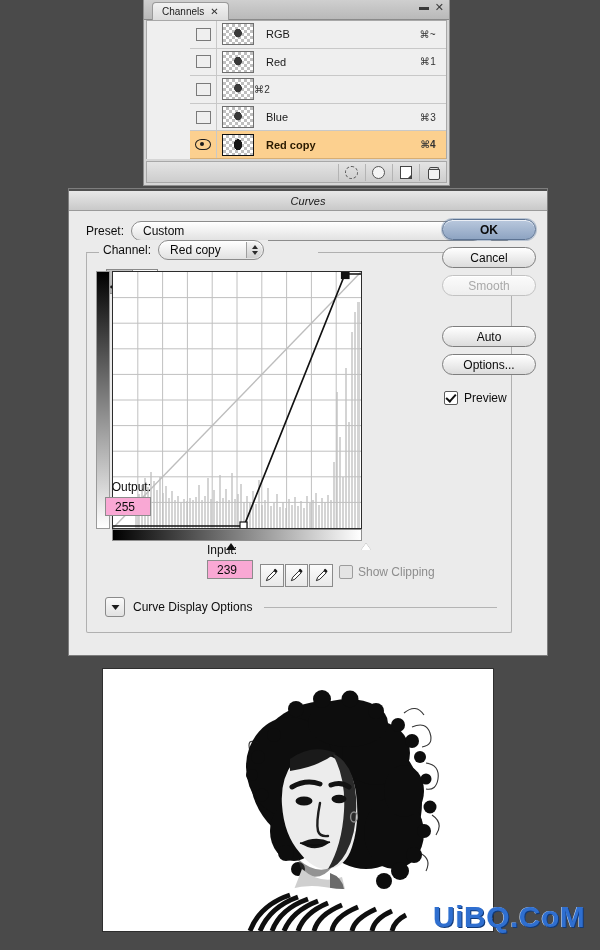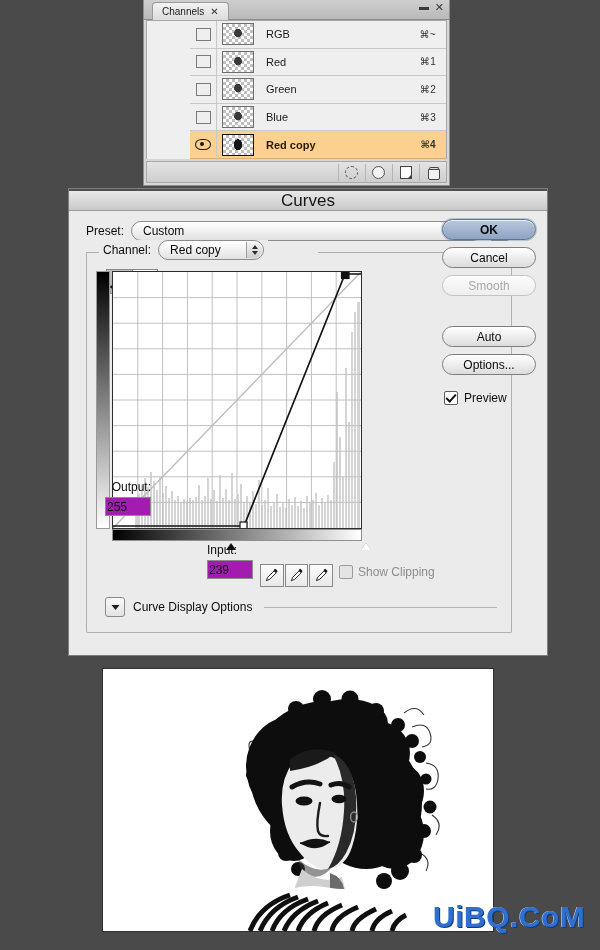--- a/index.html
+++ b/index.html
@@ -125,21 +125,21 @@
     border:1px solid #7d7d7d;
     box-sizing:border-box;
   }
   #curves-titlebar{
     height:19px;
     background:linear-gradient(#e8e8e8,#c9c9c9);
     border-bottom:1px solid #9a9a9a;
     border-top:2px solid #4f4f4f;
     display:flex;align-items:center;justify-content:center;
   }
-  #curves-title{font-size:17px;color:#161616;}
+  #curves-title{font-size:11px;color:#161616;font-style:italic;}
 
   
   #preset-row{
     position:absolute;left:17px;top:30px;width:444px;height:24px;
     display:flex;align-items:center;gap:7px;
   }
   .lbl{font-size:12px;color:#0d0d0d;text-align:right;}
   .popup{
     position:relative;height:20px;
     background:linear-gradient(#ffffff,#e2e2e2);
@@ -218,22 +218,22 @@
   .slider-tri{position:absolute;width:0;height:0;
     border-left:5px solid transparent;border-right:5px solid transparent;}
   #blk-slider{top:277px;left:130px;border-bottom:7px solid #111;}
   #wht-slider{top:277px;left:265px;border-bottom:7px solid #fff;
     filter:drop-shadow(0 0 0.6px #666);}
 
   
   #output-block{position:absolute;left:18px;top:228px;}
   #output-lbl{font-size:12px;color:#0d0d0d;margin-bottom:3px;text-align:right;}
   .numfield{
-    width:46px;height:19px;background:#a21caf;border:1px solid #8c8c8c;
-    font-size:12px;color:#0b0b0b;display:flex;align-items:center;padding-left:1px;
+    width:46px;height:19px;background:#f9a8d4;border:1px solid #8c8c8c;
+    font-size:12px;color:#0b0b0b;display:flex;align-items:center;padding-left:9px;
     box-sizing:border-box;
   }
   #input-block{position:absolute;left:120px;top:291px;}
   #input-lbl{font-size:12px;color:#0d0d0d;margin-bottom:3px;}
 
   #eyedropper-group{
     position:absolute;left:173px;top:312px;width:74px;height:21px;
     display:flex;
   }
   .eyebtn{
@@ -342,21 +342,20 @@
       <div class="ch-key">⌘1</div>
     </div>
 
     <div class="ch-row">
       <div class="ch-eye">
           <div class="eye-box"></div>
         </div>
       <div class="ch-thumb">
           <div class="thumb-face"></div>
         </div>
-      <div class="ch-name">Green</div>
       <div class="ch-key">⌘2</div>
     </div>
 
     <div class="ch-row">
       <div class="ch-eye">
           <div class="eye-box"></div>
         </div>
       <div class="ch-thumb">
           <div class="thumb-face"></div>
         </div>

